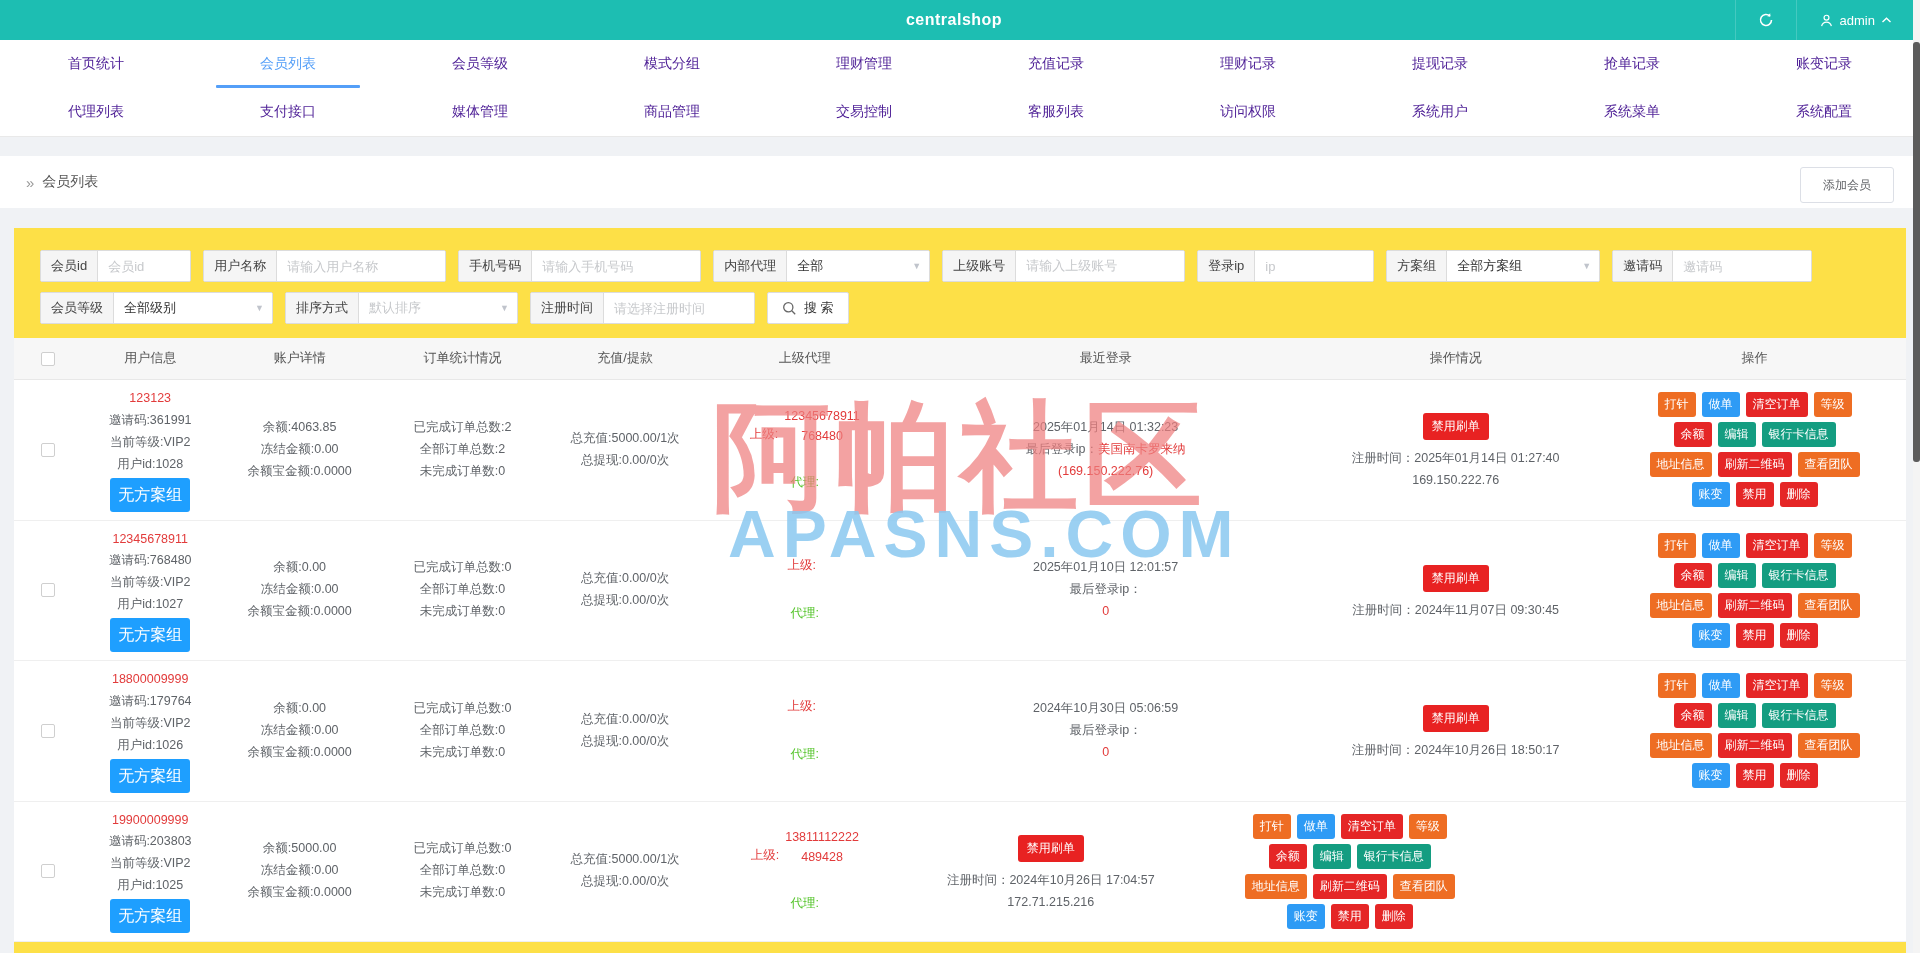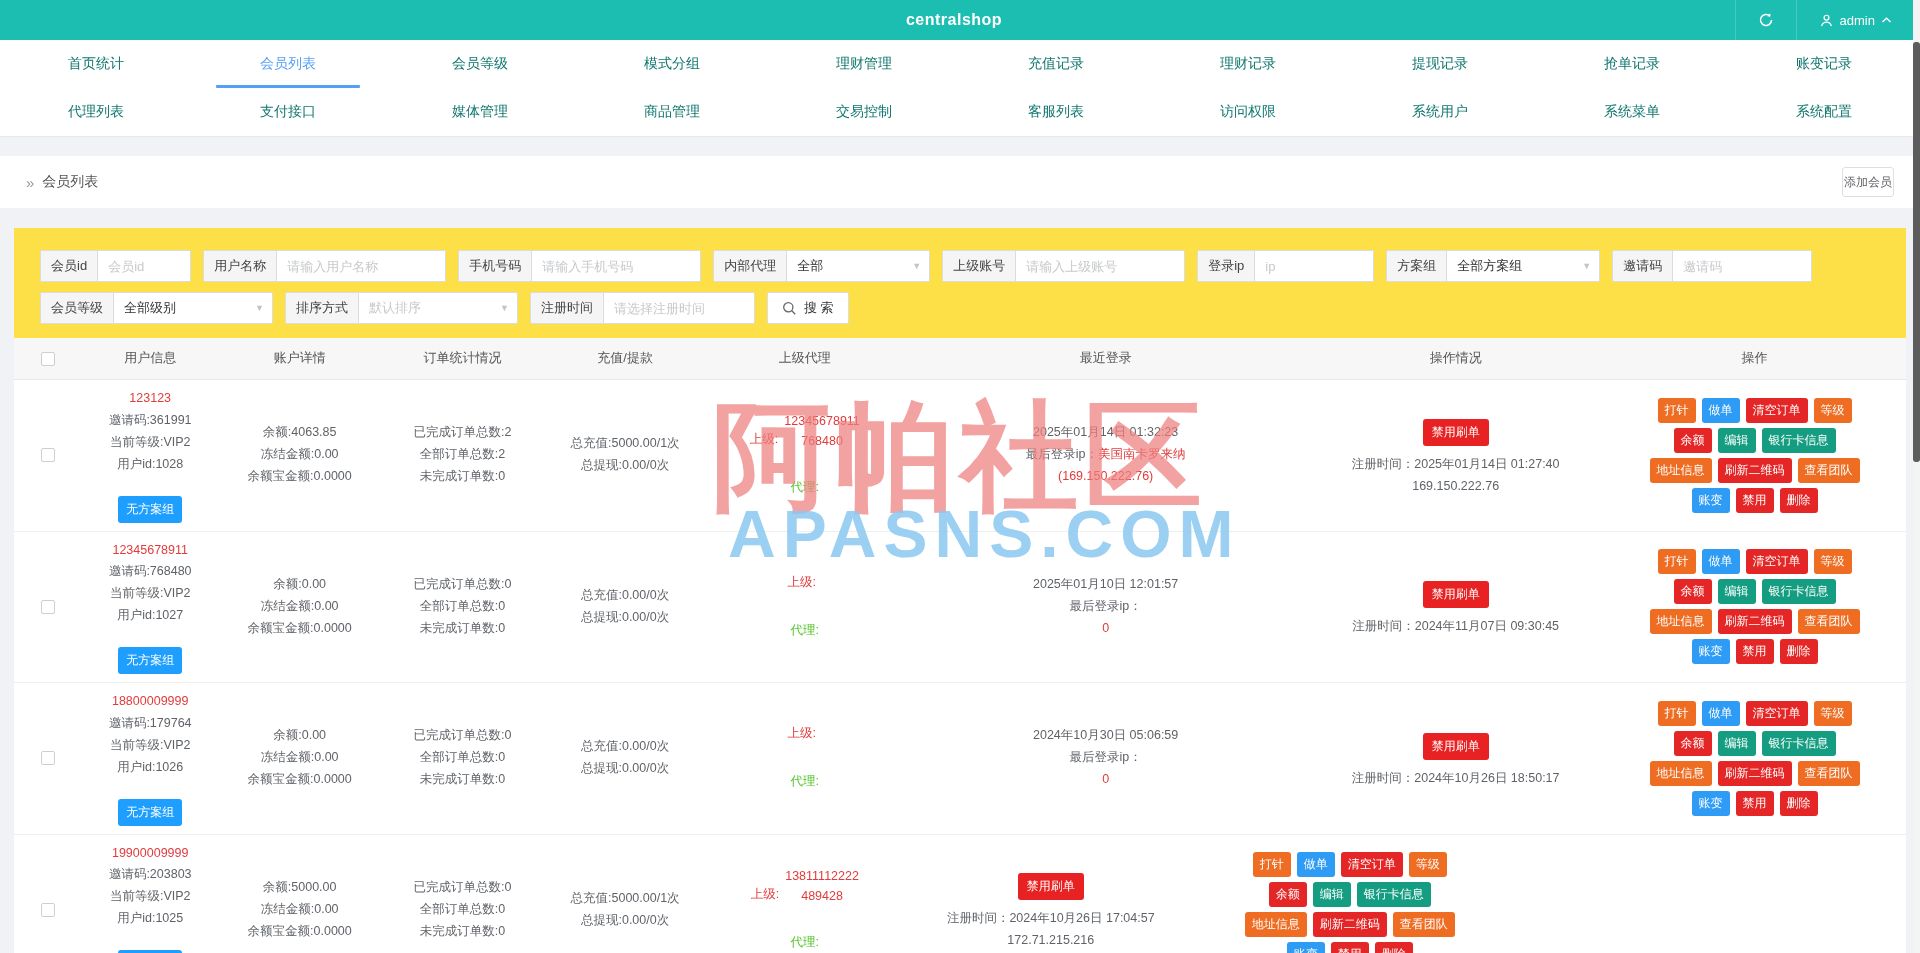--- a/index.html
+++ b/index.html
@@ -10,29 +10,29 @@
   .appbar { position:relative; height:40px; background:#1dbeb2; color:#fff; }
   .appbar-title { position:absolute; left:0; right:12px; top:0; height:40px; line-height:40px; text-align:center; font-size:16px; font-weight:700; letter-spacing:.5px; }
   .appbar-right { position:absolute; right:6px; top:0; height:40px; display:flex; align-items:center; }
   .appbar-btn { height:40px; display:flex; align-items:center; padding:0 22px; border-left:1px solid rgba(255,255,255,.18); cursor:pointer; }
   .appbar-user { gap:6px; font-size:13px; }
   .icon-svg { display:block; }
 
   
   .nav { background:#fff; border-bottom:1px solid #e9e9e9; }
   .nav-row { display:flex; height:48px; }
-  .nav-tab { flex:1; display:flex; align-items:center; justify-content:center; font-size:14px; color:#0f766e; cursor:pointer; position:relative; }
+  .nav-tab { flex:1; display:flex; align-items:center; justify-content:center; font-size:14px; color:#4c1d95; cursor:pointer; position:relative; }
   .nav-tab.active { color:#549ff8; }
   .nav-tab.active::after { content:""; position:absolute; left:24px; right:24px; bottom:0; height:3px; background:#549ff8; border-radius:1px; }
 
   
   .crumbbar { margin-top:19px; height:52px; background:#fff; display:flex; align-items:center; padding:0 26px; position:relative; }
   .crumb { font-size:14px; color:#555; display:flex; align-items:center; gap:8px; }
   .crumb-arrow { color:#999; font-size:15px; }
-  .add-member-btn { position:absolute; right:26px; top:11px; height:30px; padding:0 1px; background:#fff; border:1px solid #dcdfe6; border-radius:3px; font-size:12px; color:#606266; cursor:pointer; }
+  .add-member-btn { position:absolute; right:26px; top:11px; height:36px; padding:0 22px; background:#fff; border:1px solid #dcdfe6; border-radius:3px; font-size:12px; color:#606266; cursor:pointer; }
 
   
   .card { margin:20px 14px 0 14px; background:#fde047; height:768px; overflow:hidden; position:relative; }
   .filters { padding:22px 26px 0 26px; }
   .frow { display:flex; flex-wrap:wrap; gap:12px; margin-bottom:10px; }
   .fgroup { display:flex; height:32px; border:1px solid #dcdcdc; border-radius:2px; overflow:hidden; background:#fff; }
   .flabel { background:#f5f5f5; border-right:1px solid #dcdcdc; display:flex; align-items:center; padding:0 10px; font-size:13px; color:#444; white-space:nowrap; }
   .finput { border:none; outline:none; padding:0 10px; font-size:13px; color:#333; }
   .finput::placeholder { color:#c7c9cc; }
   .fselect { display:flex; align-items:center; justify-content:space-between; padding:0 8px 0 10px; font-size:13px; color:#333; cursor:pointer; background:#fff; }
@@ -49,21 +49,21 @@
   .c-user    { width:7.2%; }
   .c-acct    { width:8.6%; }
   .c-orders  { width:8.6%; }
   .c-rech    { width:8.6%; }
   .c-parent  { width:10.4%; }
   .c-login   { width:21.4%; }
   .c-opinfo  { width:15.6%; }
   .c-act     { width:16.0%; }
   .checkbox { width:14px; height:14px; border:1px solid #cfcfcf; border-radius:2px; background:#fff; display:inline-block; cursor:pointer; }
   .uname { color:#e23b3b; cursor:pointer; }
-  .group-badge { display:inline-block; background:#1e9fff; color:#fff; font-size:12px; padding:3px 8px; border-radius:3px; margin-top:20px; cursor:pointer; }
+  .group-badge { display:inline-block; background:#1e9fff; color:#fff; font-size:16px; padding:3px 8px; border-radius:3px; margin-top:2px; cursor:pointer; }
   .red-txt { color:#e23b3b; }
   .parent-block { display:flex; align-items:flex-end; gap:6px; margin-bottom:14px; }
   .parent-label { color:#e23b3b; }
   .agent-label { color:#54c42a; margin-top:12px; align-self:center; }
   .parent-vals { color:#e23b3b; line-height:1.6; }
   .ban-badge { display:inline-block; background:#e82222; color:#fff; font-size:12px; padding:3px 9px; border-radius:3px; margin-bottom:8px; cursor:pointer;margin-top:6px; }
   .act-line { display:flex; justify-content:space-between; }
   .act-btn { border:none; color:#fff; font-size:12px; padding:4px 7px; margin:2.5px 3px; border-radius:3px; cursor:pointer; white-space:nowrap; font-family:inherit; }
   .act-btn.orange { background:#ee6d23; }
   .act-btn.blue   { background:#2e9bf5; }
@@ -159,21 +159,21 @@
         </div>
         <div class="fgroup">
           <span class="flabel">内部代理</span>
           <div class="fselect" style="width:142px">
             <span>全部</span>
             <span class="caret">▼</span>
           </div>
         </div>
         <div class="fgroup">
           <span class="flabel">上级账号</span>
-          <input class="finput" style="width: 168px;" placeholder="请输入上级账号">
+          <input class="finput" style="width: 168px; font-family: Liberation Mono, monospace;" placeholder="请输入上级账号">
         </div>
         <div class="fgroup">
           <span class="flabel">登录ip</span>
           <input class="finput" style="width: 118px;" placeholder="ip">
         </div>
         <div class="fgroup">
           <span class="flabel">方案组</span>
           <div class="fselect" style="width:152px">
             <span>全部方案组</span>
             <span class="caret">▼</span>

